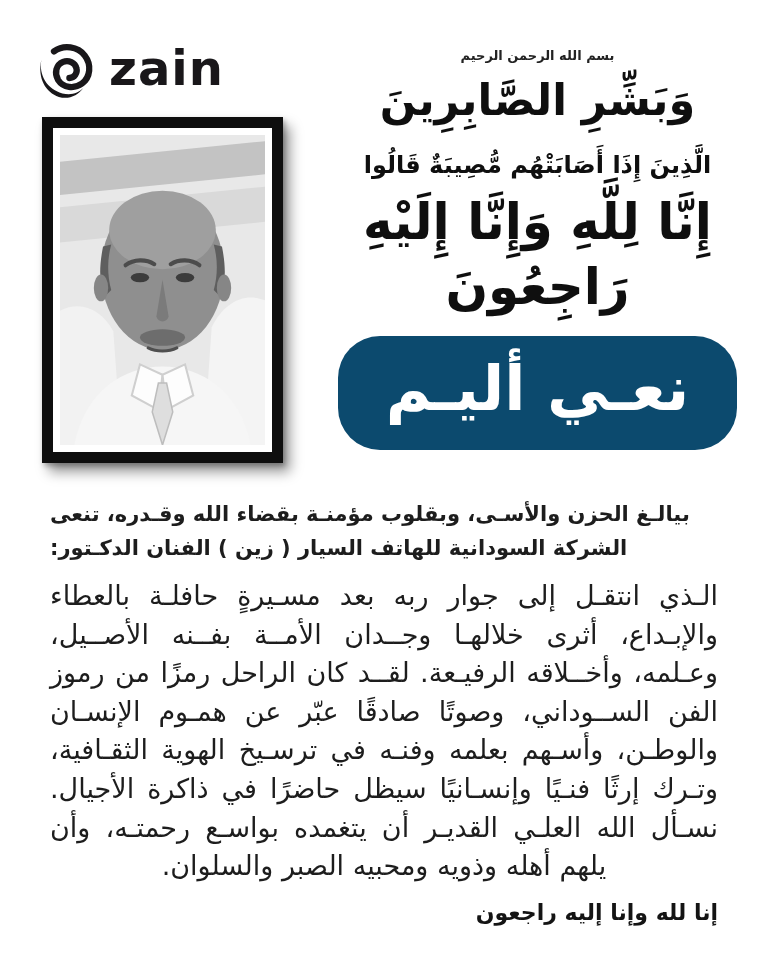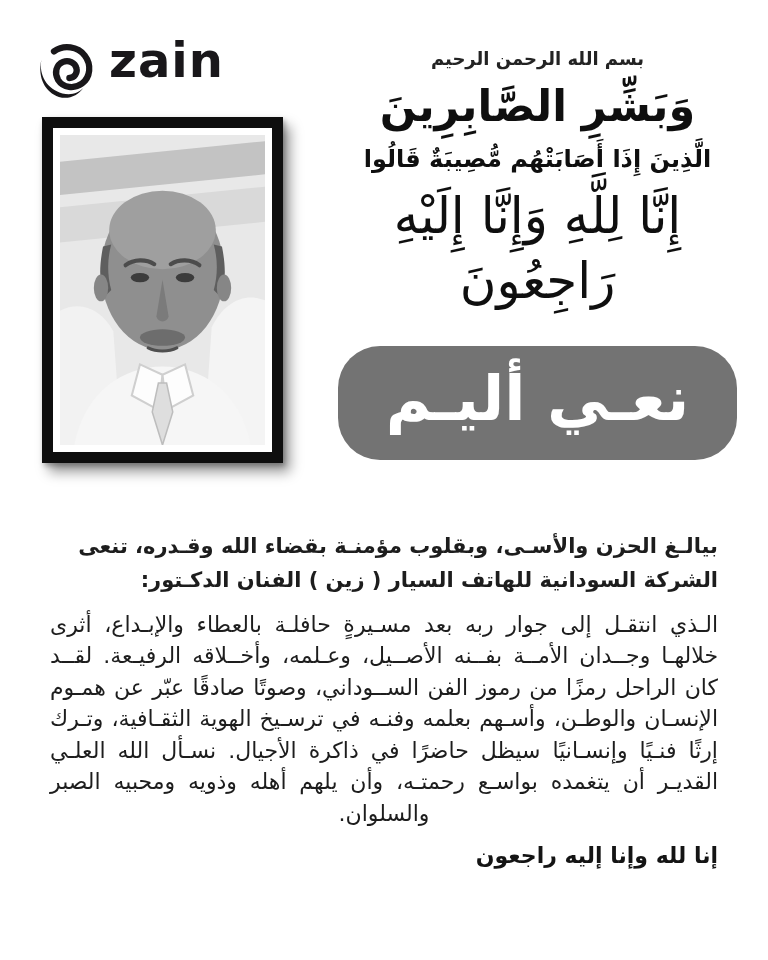--- a/index.html
+++ b/index.html
@@ -8,21 +8,21 @@
     width: 768px; height: 960px;
     position: relative; overflow: hidden;
     font-family: "DejaVu Sans", sans-serif;
     color: #1d1d1d;
   }
   .page { position: absolute; inset: 0; background: #ffffff; }
 
   
   .logo {
     position: absolute; left: 33px; top: 36px;
-    display: flex; gap: 6px;
+    display: flex; align-items: center; gap: 6px;
     direction: ltr;
   }
   .logo-icon { width: 70px; height: 70px; display: block; }
   .logo-word {
     font-size: 48px; font-weight: bold; letter-spacing: 1px;
     color: #19171a; line-height: 1; padding-bottom: 6px;
   }
 
   
   .photo-frame {
@@ -33,48 +33,48 @@
     padding: 7px;
     box-shadow: 7px 9px 12px rgba(0,0,0,0.40), 2px 3px 5px rgba(0,0,0,0.28);
   }
   .photo-frame svg { width: 100%; height: 100%; display: block; }
 
   
   .head-col {
     position: absolute; left: 310px; top: 48px; width: 455px;
     text-align: center;
   }
-  .bismillah { font-size: 18px; font-weight: bold; color: #232323; }
+  .bismillah { font-size: 13px; font-weight: bold; color: #232323; }
   .verse1 { font-size: 43px; font-weight: bold; color: #0f0f0f; margin-top: 10px; line-height: 1.3; }
-  .verse2 { font-size: 24px; font-weight: bold; color: #0f0f0f; margin-top: 8px; line-height: 1.4; }
-  .verse3 { font-size: 50px; font-weight: normal; color: #0f0f0f; margin-top: 8px; line-height: 1.3; }
+  .verse2 { font-size: 24px; font-weight: bold; color: #0f0f0f; margin-top: 20px; line-height: 1.4; }
+  .verse3 { font-size: 50px; font-weight: bold; color: #0f0f0f; margin-top: 8px; line-height: 1.3; }
   .sadaqa { font-size: 14px; color: #8a8a8a; margin-top: 18px; }
   .banner {
-    display: inline-block; margin-top: 32px;
-    background: #737373; color: #ffffff;
+    display: inline-block; margin-top: 16px;
+    background: #0c4a6e; color: #ffffff;
     border-radius: 42px;
     font-size: 62px; font-weight: bold; line-height: 1.0;
     padding: 22px 48px 30px 48px;
     min-width: 355px;
   }
 
   
   .content {
     position: absolute; top: 497px; left: 50px; right: 50px;
   }
   .intro {
     font-size: 21px; font-weight: bold; line-height: 1.62;
-    text-align: right; color: #1d1d1d; margin-top: 32px;
+    text-align: left; color: #1d1d1d;
   }
   .deceased-name {
     font-size: 36px; font-weight: bold; text-align: center;
     margin-top: 12px; color: #141414;
   }
   .eulogy {
-    font-size: 22px; line-height: 1.43; margin-top: 12px;
+    font-size: 27px; line-height: 1.43; margin-top: 12px;
     text-align: justify; text-align-last: center; color: #1d1d1d;
   }
   .closing {
     font-size: 22px; font-weight: bold; 
     margin-top: 14px; color: #141414;
   }
 </style>
 </head>
 <body>
 

